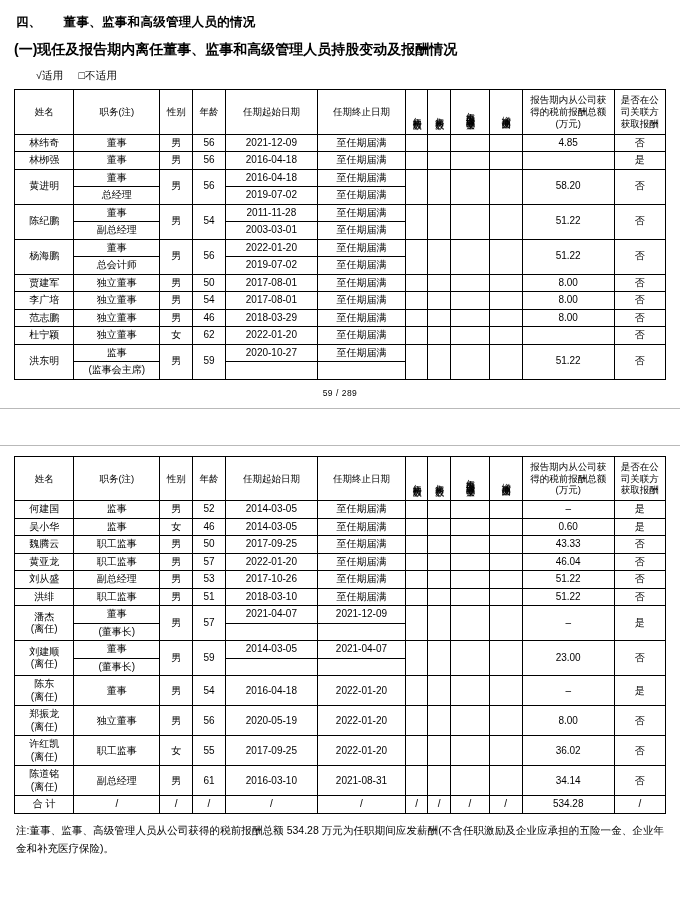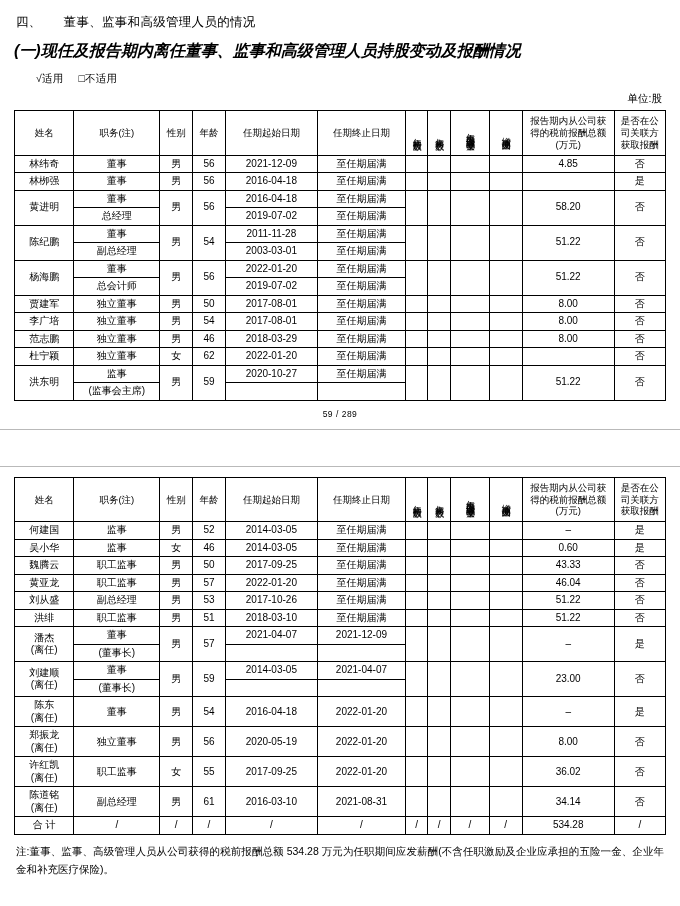--- a/index.html
+++ b/index.html
@@ -10,30 +10,29 @@
     font-family: "Liberation Sans", sans-serif;
     color: #000000;
     font-size: 11px;
   }
   .page {
     width: 680px;
     padding: 10px 14px 0 14px;
   }
   .section-title {
     font-size: 12.5px;
-    font-weight: normal;
+    font-weight: bold;
     margin: 4px 0 10px 2px;
     letter-spacing: 0.3px;
   }
   .section-title .num { margin-right: 22px; }
   .sub-title {
-    font-size: 16px;
+    font-size: 14px;
     font-weight: bold;
     margin: 6px 0 10px 0;
-    font-style: italic;
   }
   .applies {
     margin: 4px 0 6px 22px;
     font-size: 10.5px;
     letter-spacing: 0.2px;
   }
   .applies .chk { margin-right: 2px; }
   .applies .box { margin-left: 10px; font-family: Liberation Serif, serif; }
   .unit {
     text-align: right;
@@ -104,21 +103,20 @@
     <span class="num">四、</span><span>董事、监事和高级管理人员的情况</span>
   </div>
 
   <div class="sub-title">(一)现任及报告期内离任董事、监事和高级管理人员持股变动及报酬情况</div>
 
   <div class="applies">
     <span class="chk">√适用</span>
     <span class="box">□不适用</span>
   </div>
 
-  <div class="unit">单位:股</div>
 
   <table class="grid">
     <colgroup>
       <col style="width:58px">
         <col style="width:84px">
         <col style="width:32px">
         <col style="width:32px">
       <col style="width:90px">
         <col style="width:86px">
         <col style="width:22px">

